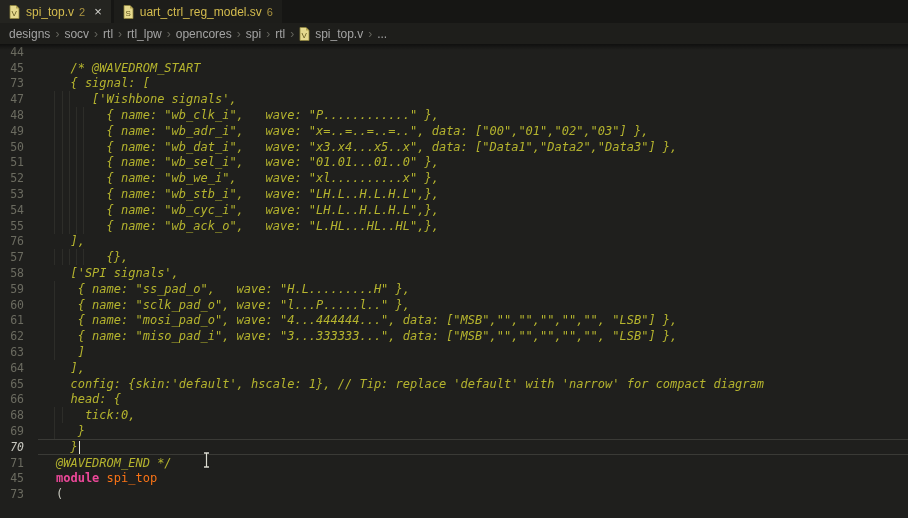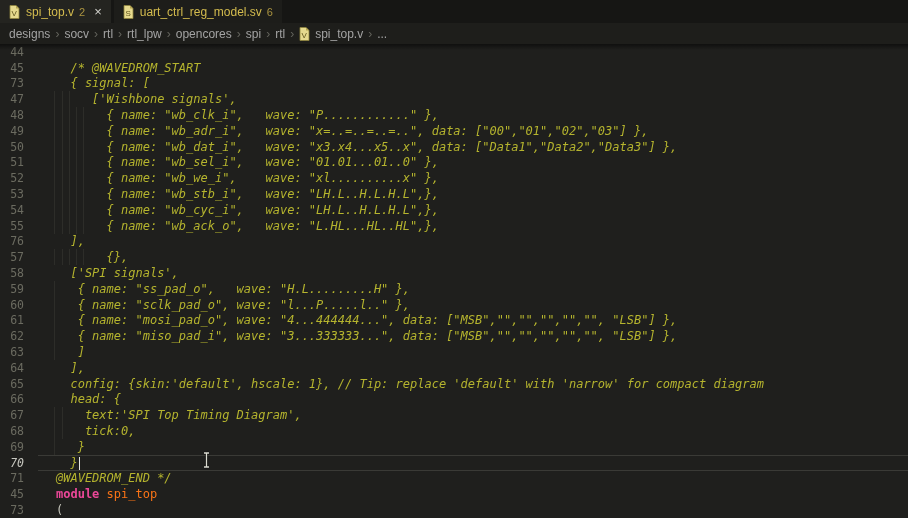--- a/index.html
+++ b/index.html
@@ -247,26 +247,20 @@
           <span class="lnum">65</span>
           <span class="lcontent">  config: {skin:'default', hscale: 1}, // Tip: replace 'default' with 'narrow' for compact diagram</span>
         </div>
         <div class="row">
           <span class="lnum">66</span>
           <span class="lcontent">  head: {</span>
         </div>
         <div class="row">
           <div class="guide" style="left: 54.4px;"></div>
           <div class="guide" style="left: 61.7px;"></div>
-          <span class="lnum">67</span>
-          <span class="lcontent">    text:'SPI Top Timing Diagram',</span>
-        </div>
-        <div class="row">
-          <div class="guide" style="left: 54.4px;"></div>
-          <div class="guide" style="left: 61.7px;"></div>
           <span class="lnum">68</span>
           <span class="lcontent">    tick:0,</span>
         </div>
         <div class="row">
           <div class="guide" style="left: 54.4px;"></div>
           <span class="lnum">69</span>
           <span class="lcontent">   }</span>
         </div>
         <div class="row current">
           <div class="curbox"></div>

